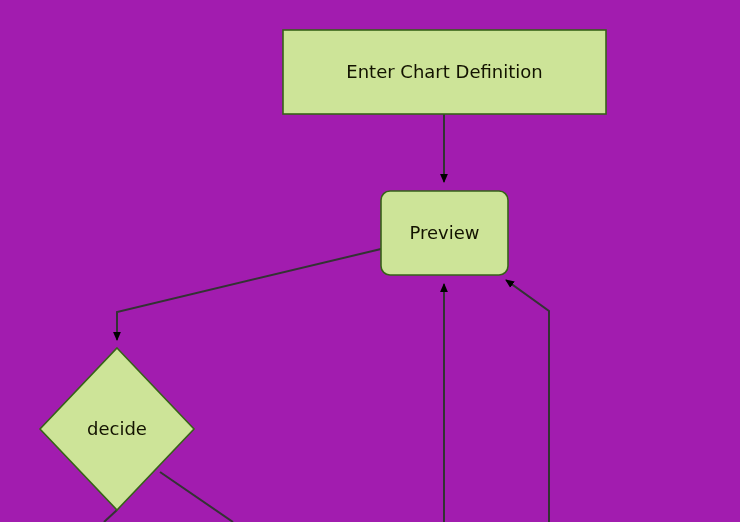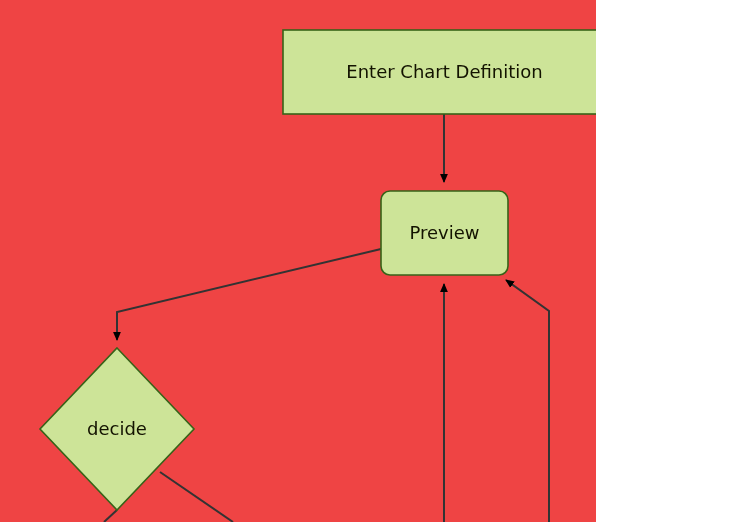--- a/index.html
+++ b/index.html
@@ -5,23 +5,23 @@
   html, body {
     margin: 0;
     padding: 0;
     background: #ffffff;
   }
   body {
     font-family: "DejaVu Sans", sans-serif;
   }
   #flowchart-canvas {
     position: relative;
-    width: 596px;
+    width: 740px;
     height: 522px;
-    background: #ef4444;
+    background: #a21caf;
     overflow: hidden;
     text-align: center;
   }
   #flowchart-svg {
     position: absolute;
     top: 0;
     left: 0;
     width: 740px;
     height: 522px;
     display: block;

